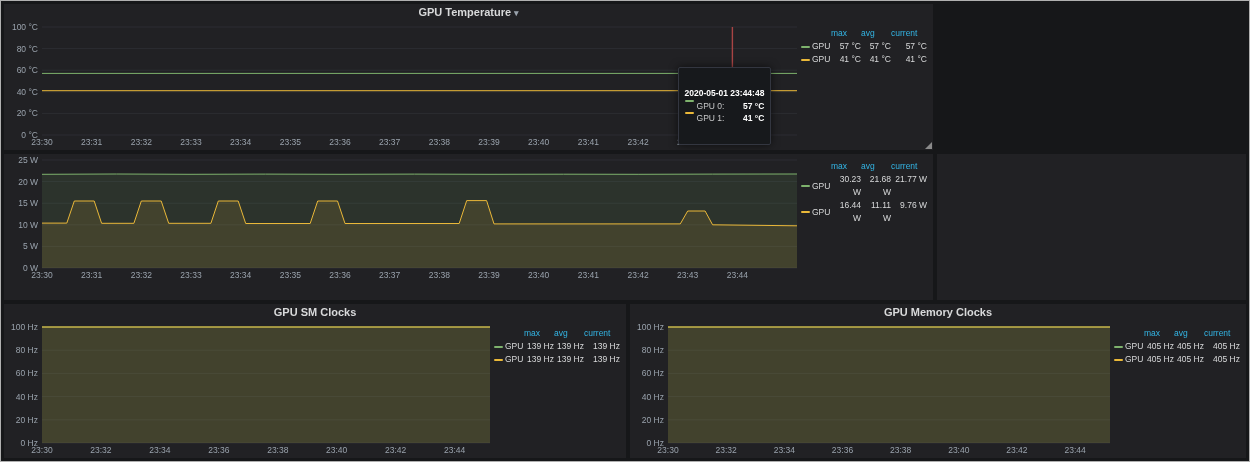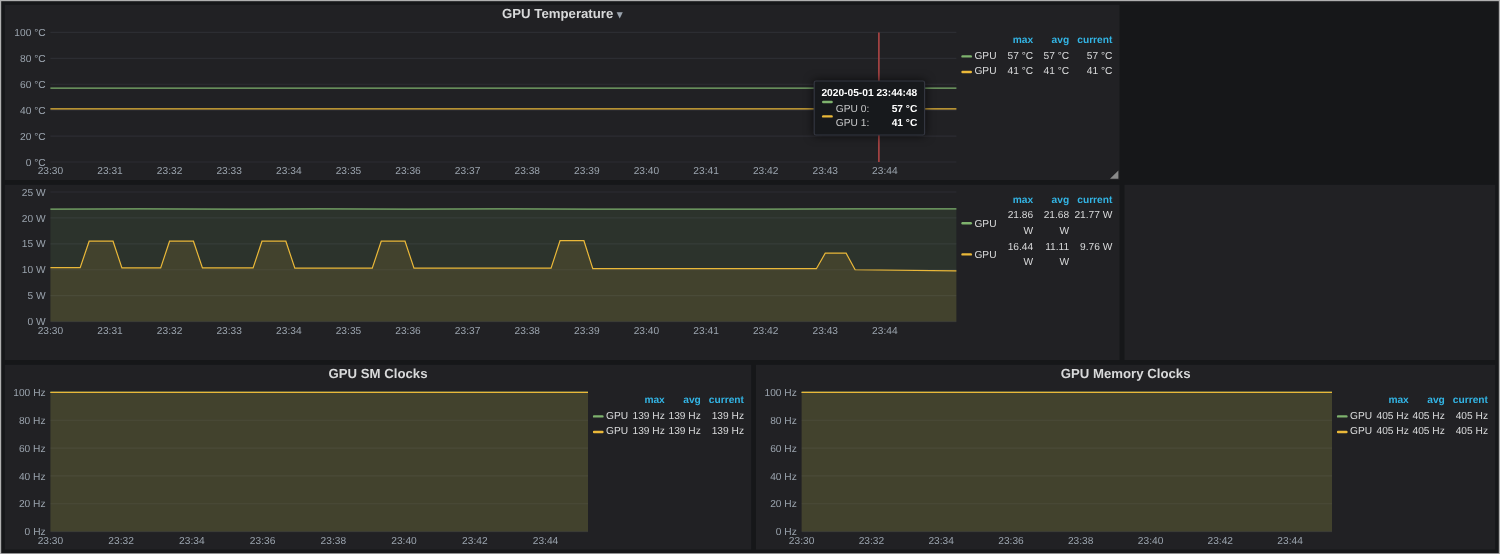--- a/index.html
+++ b/index.html
@@ -17,28 +17,28 @@
   .panel-title { height:17px; line-height:17px; text-align:center; font-size:11px; font-weight:700;
                  color:#d8d9da; cursor:pointer; flex:0 0 auto; }
   .caret { font-size:9px; color:#9aa3ad; margin-left:3px; cursor:pointer; }
   .panel-body { flex:1; display:flex; min-height:0; padding:0 4px 2px 4px; position:relative; }
   .plot { flex:1; position:relative; min-width:0; }
   .plot svg { position:absolute; left:0; top:0; }
   .tick { fill:#9aa3ad; font-size:8.5px; }
   svg text { font-family:"Liberation Sans",sans-serif; }
   .legend { width:128px; flex:0 0 auto; padding:6px 2px 0 0; }
   .lg { display:grid; grid-template-columns:1fr 30px 30px 36px; font-size:8.5px; line-height:13px; color:#d8d9da; }
-  .lg .h { color:#33B5E5; text-align:right; font-weight:700; cursor:pointer; }
+  .lg .h { color:#33B5E5; text-align:left; font-weight:400; cursor:pointer; }
   .lg .v { text-align:right; }
   .lg .n { display:flex; align-items:center; gap:2px; cursor:pointer; white-space:nowrap; overflow:hidden; }
   .dash { display:inline-block; width:9px; height:2px; border-radius:1px; flex:0 0 auto; }
   .dash-green { background:#7EB26D; }
   .dash-yellow { background:#EAB839; }
   .tooltip { position:absolute; left:72.5%; top:36%; background:#17191c; border:1px solid #333640;
-             border-radius:2px; padding:4px 6px; font-size:8.5px; color:#c7c8c9; z-index:5;
+             border-radius:2px; padding:20px 6px; font-size:8.5px; color:#c7c8c9; z-index:5;
              box-shadow:0 0 8px rgba(0,0,0,.6); white-space:nowrap; }
   .tt-time { font-weight:700; color:#ffffff; margin-bottom:2px; }
   .tt-row { display:flex; align-items:flex-start; gap:3px; line-height:12px; }
   .tt-row b { margin-left:auto; padding-left:8px; color:#ffffff; }
   .gauge-wrap { flex:1; position:relative; min-height:0; }
   .gauge-wrap svg { position:absolute; left:0; top:0; }
   .resize-handle { position:absolute; right:1px; bottom:1px; width:0; height:0; border-style:solid;
                    border-width:0 0 7px 7px; border-color:transparent transparent #8a8a8a transparent;
                    cursor:nwse-resize; z-index:6; }
 </style>
@@ -171,21 +171,21 @@
         <div class="legend">
           <div class="lg">
             <span class="n"></span>
             <span class="h">max</span>
             <span class="h">avg</span>
             <span class="h">current</span>
             <span class="n">
                 <i class="dash dash-green"></i>
                 <span>GPU 0</span>
               </span>
-            <span class="v">21.86 W</span>
+            <span class="v">30.23 W</span>
             <span class="v">21.68 W</span>
             <span class="v">21.77 W</span>
             <span class="n">
                 <i class="dash dash-yellow"></i>
                 <span>GPU 1</span>
               </span>
             <span class="v">16.44 W</span>
             <span class="v">11.11 W</span>
             <span class="v">9.76 W</span>
           </div>

